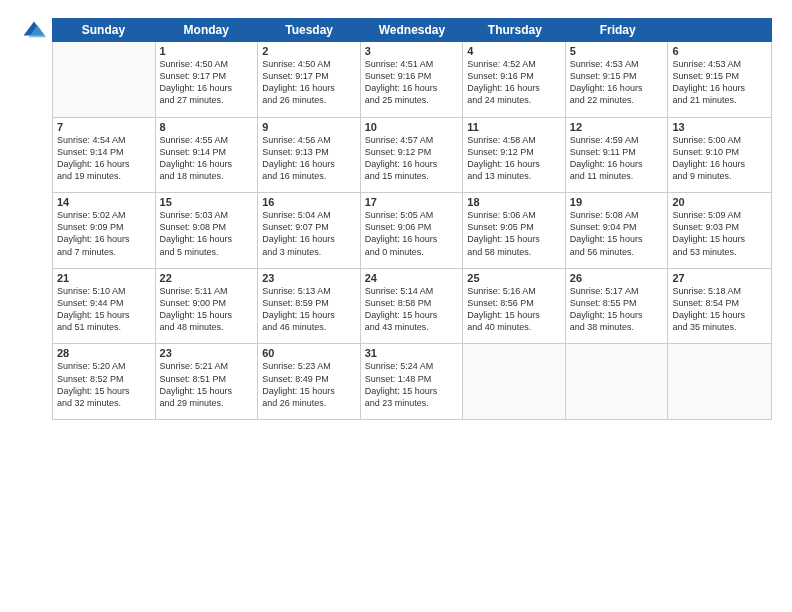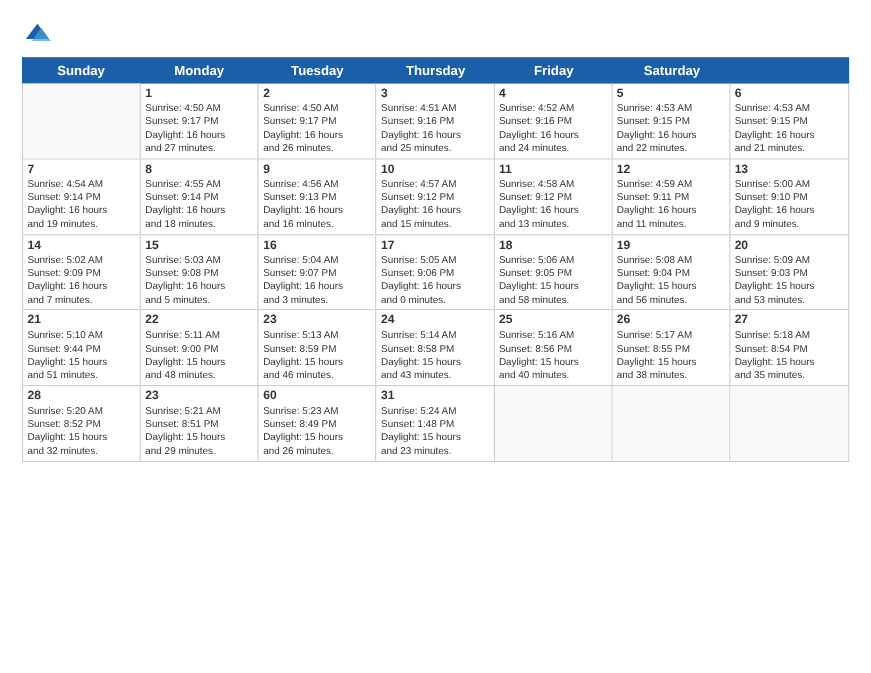--- a/index.html
+++ b/index.html
@@ -8,21 +8,21 @@
       background: #fff;
       width: 792px;
       height: 612px;
       overflow: hidden;
     }
     .page {
       width: 792px;
       height: 432px;
       padding: 18px 20px 12px 20px;
       display: flex;
-      flex-direction: column;
+      flex-direction: row;
     }
     .header {
       display: flex;
       justify-content: space-between;
       align-items: flex-start;
       margin-bottom: 6px;
     }
     .logo {
       display: flex;
       align-items: center;
@@ -142,23 +142,23 @@
       <div class="main-title"></div>
       <div class="subtitle"></div>
     </div>
   </div>
 
   <div class="calendar">
     <div class="cal-header" id="cal-header">
         <div class="cal-header-cell">Sunday</div>
         <div class="cal-header-cell">Monday</div>
         <div class="cal-header-cell">Tuesday</div>
+        <div class="cal-header-cell">Wednesday</div>
         <div class="cal-header-cell">Thursday</div>
         <div class="cal-header-cell">Friday</div>
-        <div class="cal-header-cell">Saturday</div>
       </div>
     <div class="cal-body" id="cal-body">
         <div class="cal-row">
           <div class="cal-cell empty"></div>
           <div class="cal-cell">
             <span class="day-num">1</span>
             <span class="cell-line">Sunrise: 4:50 AM</span>
             <span class="cell-line">Sunset: 9:17 PM</span>
             <span class="cell-line">Daylight: 16 hours</span>
             <span class="cell-line">and 27 minutes.</span>

